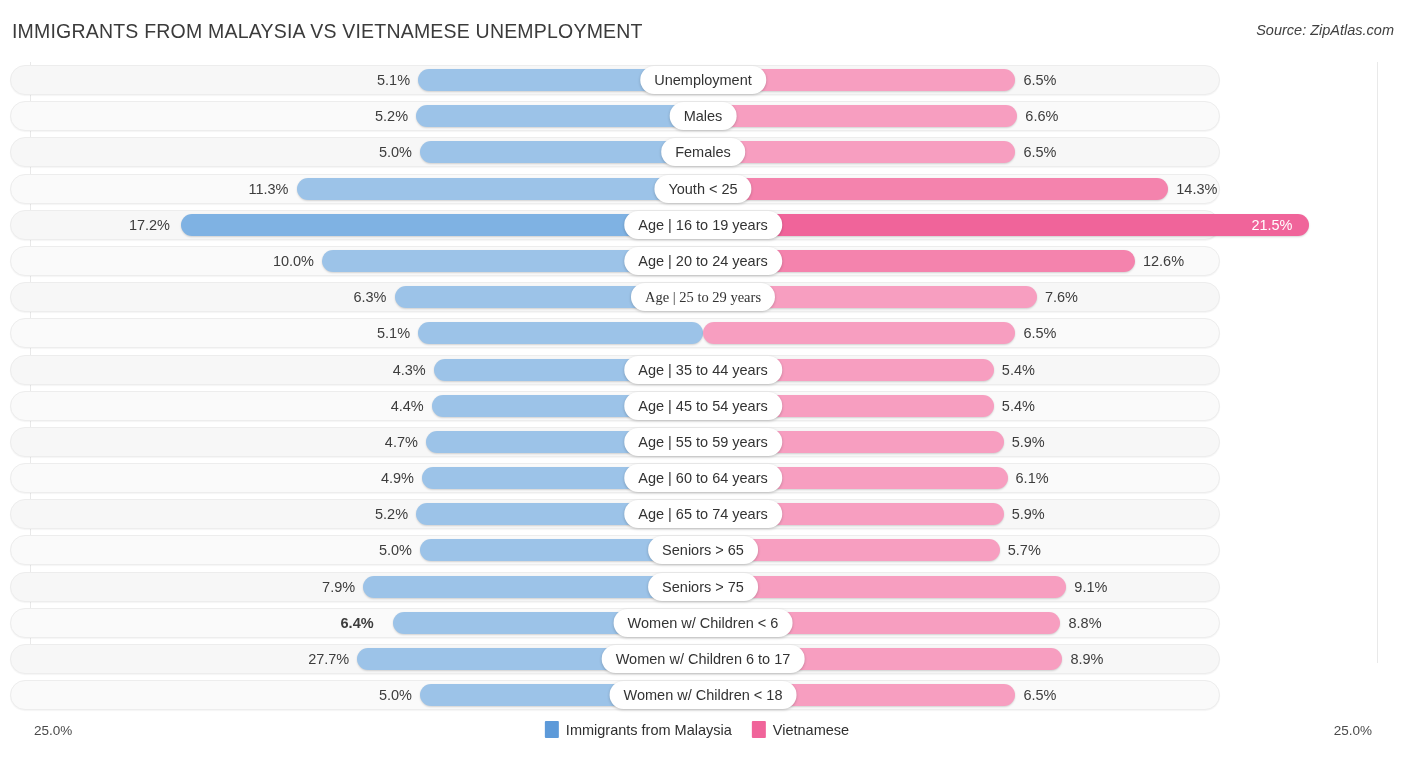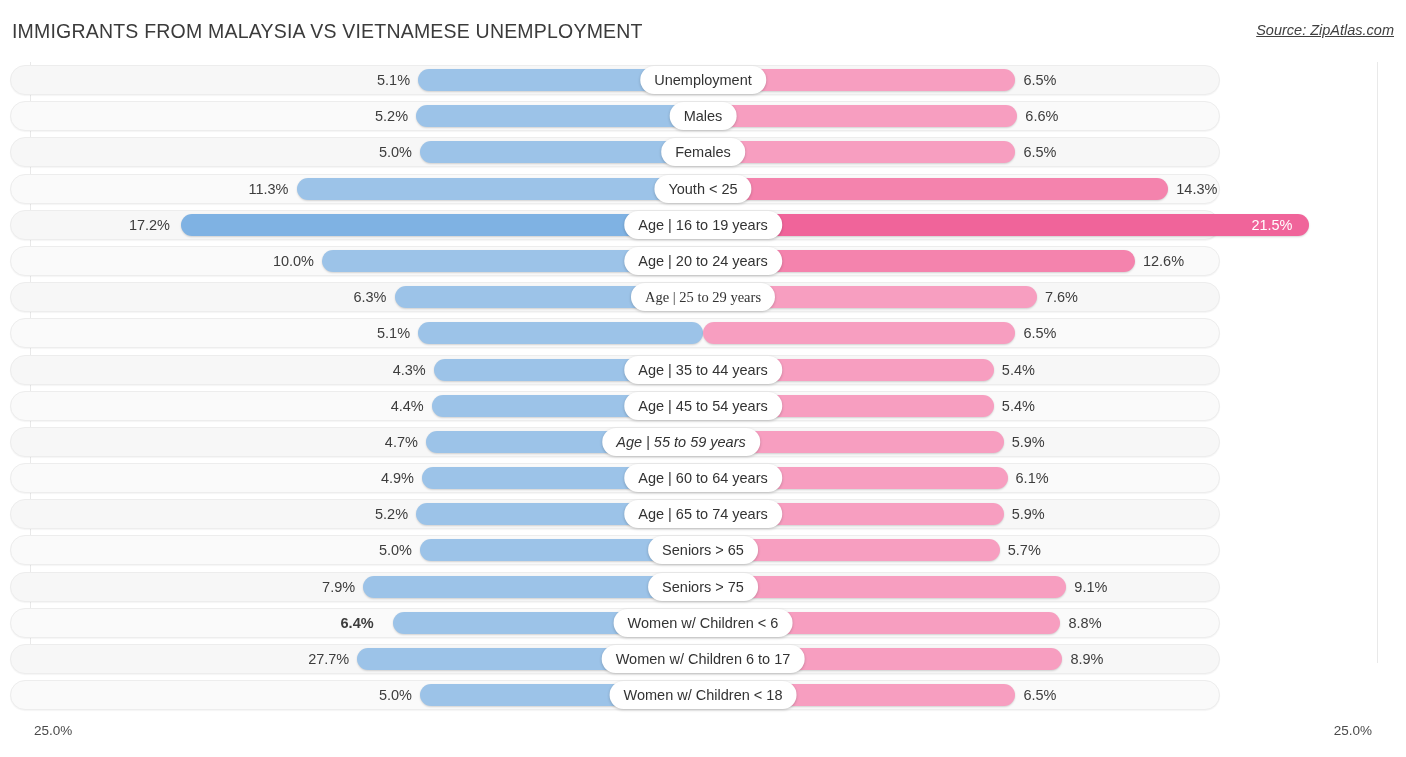--- a/index.html
+++ b/index.html
@@ -38,21 +38,20 @@
     white-space: nowrap;
   }
   .source {
     position: absolute;
     right: 12px;
     top: 22px;
     font-size: 14.5px;
     font-style: italic;
     color: #404040;
     white-space: nowrap;
-    text-decoration: underline;
   }
   
   .plot {
     position: absolute;
     left: 0;
     top: 62px;
     width: 1406px;
     height: 655px;
   }
   .gridline {
@@ -273,21 +272,21 @@
           <div class="val" style="left: 379.76px; text-align: right; width: 44px;">4.4%</div>
           <div class="val" style="left: 1001.84px;">5.4%</div>
           <div class="center-label" style="left: 703px;">Age | 45 to 54 years</div>
         </div>
         <div class="row">
           <div class="track"></div>
           <div class="bar bar-left" style="left: 425.88px; width: 277.12px;"></div>
           <div class="bar bar-right" style="left: 703px; width: 300.64px;"></div>
           <div class="val" style="left: 373.88px; text-align: right; width: 44px;">4.7%</div>
           <div class="val" style="left: 1011.64px;">5.9%</div>
-          <div class="center-label" style="left: 681px; font-style: italic;">Age | 55 to 59 years</div>
+          <div class="center-label" style="left: 703px;">Age | 55 to 59 years</div>
         </div>
         <div class="row">
           <div class="track"></div>
           <div class="bar bar-left" style="left: 421.96px; width: 281.04px;"></div>
           <div class="bar bar-right" style="left: 703px; width: 304.56px;"></div>
           <div class="val" style="left: 369.96px; text-align: right; width: 44px;">4.9%</div>
           <div class="val" style="left: 1015.56px;">6.1%</div>
           <div class="center-label" style="left: 703px;">Age | 60 to 64 years</div>
         </div>
         <div class="row">
@@ -336,16 +335,26 @@
           <div class="bar bar-right" style="left: 703px; width: 312.4px;"></div>
           <div class="val" style="left: 368px; text-align: right; width: 44px;">5.0%</div>
           <div class="val" style="left: 1023.4px;">6.5%</div>
           <div class="center-label" style="left: 703px;">Women w/ Children &lt; 18</div>
         </div>
       </div>
   </div>
 
   <div class="footer">
     <div class="axis-left">25.0%</div>
+    <div class="legend">
+      <div class="legend-item">
+        <span class="swatch" id="sw-left" style="background: rgb(93, 154, 217);"></span>
+        <span class="legend-text">Immigrants from Malaysia</span>
+      </div>
+      <div class="legend-item">
+        <span class="swatch" id="sw-right" style="background: rgb(240, 100, 154);"></span>
+        <span class="legend-text">Vietnamese</span>
+      </div>
+    </div>
     <div class="axis-right">25.0%</div>
   </div>
 
 </div>
 
 </body></html>

